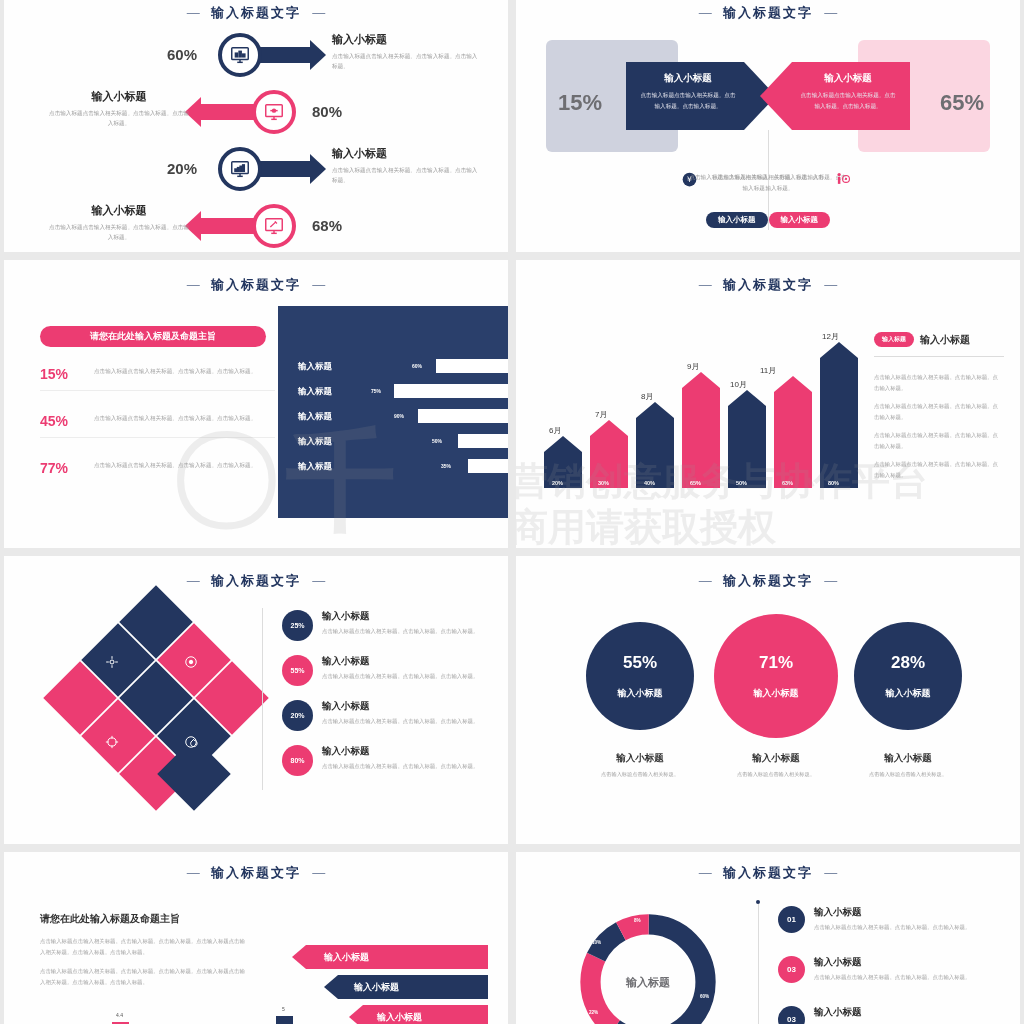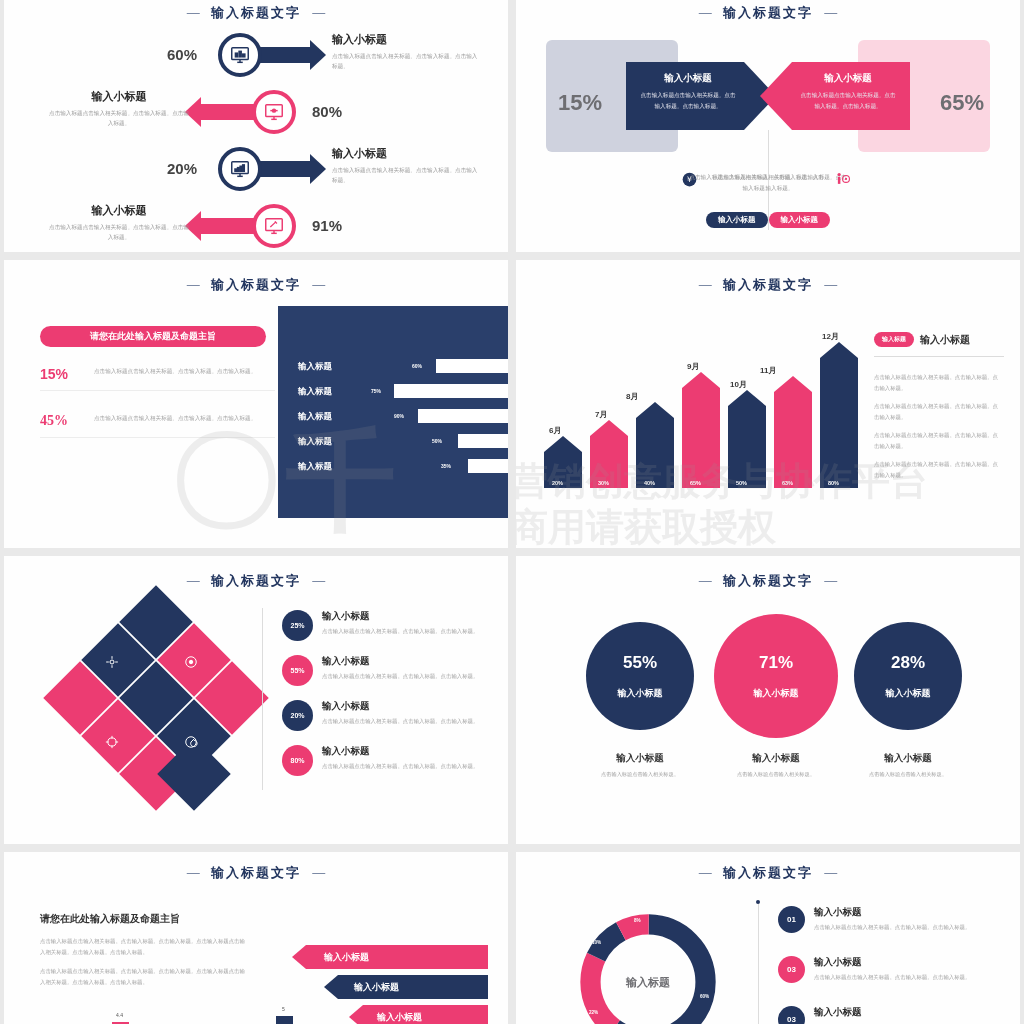--- a/index.html
+++ b/index.html
@@ -85,21 +85,21 @@
              border-bottom:1px solid #ededed; width:235px; padding-bottom:8px;}
   .s3-num { font-size:14px; font-weight:bold; color:#ec3c72; width:44px; }
   .s3-txt { font-size:5.6px; color:#a0a0a0; line-height:1.9; }
   .s3-panel { position:absolute; background:#2a3f6b; }
   .s3-blabel { position:absolute; color:#fff; font-size:8.5px; font-weight:bold; }
   .s3-bar { position:absolute; background:#fff; height:14px; }
   .s3-bval { position:absolute; color:#fff; font-size:5px; font-weight:bold; }
 
   
   .s4-bar { position:absolute; }
-  .s4-month { position:absolute; font-size:8px; color:#3a3a3a; font-weight:bold;}
+  .s4-month { position:absolute; font-size:8px; color:#3a3a3a; font-weight:normal;}
   .s4-v { position:absolute; color:#fff; font-size:5.5px; font-weight:bold; }
   .s4-tagline { position:absolute; display:flex; align-items:center; gap:6px; }
   .s4-tag { background:#ec3c72; color:#fff; border-radius:9px; font-size:6px;
             font-weight:bold; padding:3px 8px; }
   .s4-tagtitle { font-size:10px; font-weight:bold; color:#333; }
   .s4-p { position:absolute; font-size:5.4px; color:#a0a0a0; line-height:1.95; width:128px;}
 
   
   .dia { position:absolute; width:52px; height:52px; transform:rotate(45deg); }
   .s5-item { position:absolute; display:flex; gap:9px; align-items:flex-start; }
@@ -207,21 +207,21 @@
               <rect x="14.9" y="7.5" width="1.8" height="7" fill="#23365f"></rect>
           </svg>
         </div>
         <div style="position:absolute;left:328px;top:6px;">
           <div class="s1-head">输入小标题</div>
           <div class="s1-desc" style="width:148px;margin-top:4px;">点击输入标题点击输入相关标题。点击输入标题。点击输入标题。</div>
         </div>
       </div>
 
       <div class="s1-row">
-        <div class="pct" style="position:absolute;left:308px;top:20px;">91%</div>
+        <div class="pct" style="position:absolute;left:308px;top:20px;">68%</div>
         <div class="arrow-l" style="left:196px;top:21px;width:62px;"></div>
         <div class="circ pink" style="left:248px;top:7px;">
           <svg width="22" height="22" viewBox="0 0 24 24" fill="none" stroke="#ec3c72" stroke-width="1.6">
             <rect x="3" y="4" width="18" height="13" rx="1"></rect>
               <line x1="9" y1="20" x2="15" y2="20"></line>
               <line x1="12" y1="17" x2="12" y2="20"></line>
             <path d="M8 13 L14 7.5" stroke-width="1.4"></path>
               <path d="M13 7 L15.2 9.2" stroke-width="1.4"></path>
           </svg>
         </div>
@@ -296,22 +296,26 @@
       &nbsp;<span>输入标题文字</span>&nbsp;
       <span class="dash">—</span>
     </div>
 
     <div class="s3-pill" style="left:36px;top:66px;width:226px;">请您在此处输入标题及命题主旨</div>
 
     <div class="s3-item" style="left:36px;top:106px;">
       <div class="s3-num">15%</div>
       <div class="s3-txt" style="width:170px;">点击输入标题点击输入相关标题。点击输入标题。点击输入标题。</div>
     </div>
-    <div class="s3-item" style="left:36px;top:153px;font-family:Liberation Serif, serif;">
+    <div class="s3-item" style="left:36px;top:153px;">
       <div class="s3-num">45%</div>
+      <div class="s3-txt" style="width:170px;">点击输入标题点击输入相关标题。点击输入标题。点击输入标题。</div>
+    </div>
+    <div class="s3-item" style="left:36px;top:200px;border-bottom:none;">
+      <div class="s3-num">77%</div>
       <div class="s3-txt" style="width:170px;">点击输入标题点击输入相关标题。点击输入标题。点击输入标题。</div>
     </div>
 
     <div class="s3-panel" style="left:274px;top:46px;width:230px;height:212px;">
       <div class="s3-blabel" style="left:20px;top:55px;">输入标题</div>
       <div class="s3-bar" style="left:158px;top:53px;width:72px;"></div>
       <div class="s3-bval" style="left:134px;top:57px;">60%</div>
 
       <div class="s3-blabel" style="left:20px;top:80px;">输入标题</div>
       <div class="s3-bar" style="left:116px;top:78px;width:114px;"></div>
@@ -354,21 +358,21 @@
         </svg>
     </div>
     <div class="s4-month" style="left:79px;bottom:128px;">7月</div>
     <div class="s4-v" style="left:82px;bottom:62px;">30%</div>
 
     <div class="s4-bar" style="left:120px;bottom:56px;">
       <svg width="38" height="86" viewBox="0 0 38 86">
           <path d="M0 16 L19 0 L38 16 V86 H0 Z" fill="#23365f"></path>
         </svg>
     </div>
-    <div class="s4-month" style="left:110px;bottom:146px;">8月</div>
+    <div class="s4-month" style="left:125px;bottom:146px;">8月</div>
     <div class="s4-v" style="left:128px;bottom:62px;">40%</div>
 
     <div class="s4-bar" style="left:166px;bottom:56px;">
       <svg width="38" height="116" viewBox="0 0 38 116">
           <path d="M0 16 L19 0 L38 16 V116 H0 Z" fill="#ec3c72"></path>
         </svg>
     </div>
     <div class="s4-month" style="left:171px;bottom:176px;">9月</div>
     <div class="s4-v" style="left:174px;bottom:62px;">65%</div>
 

